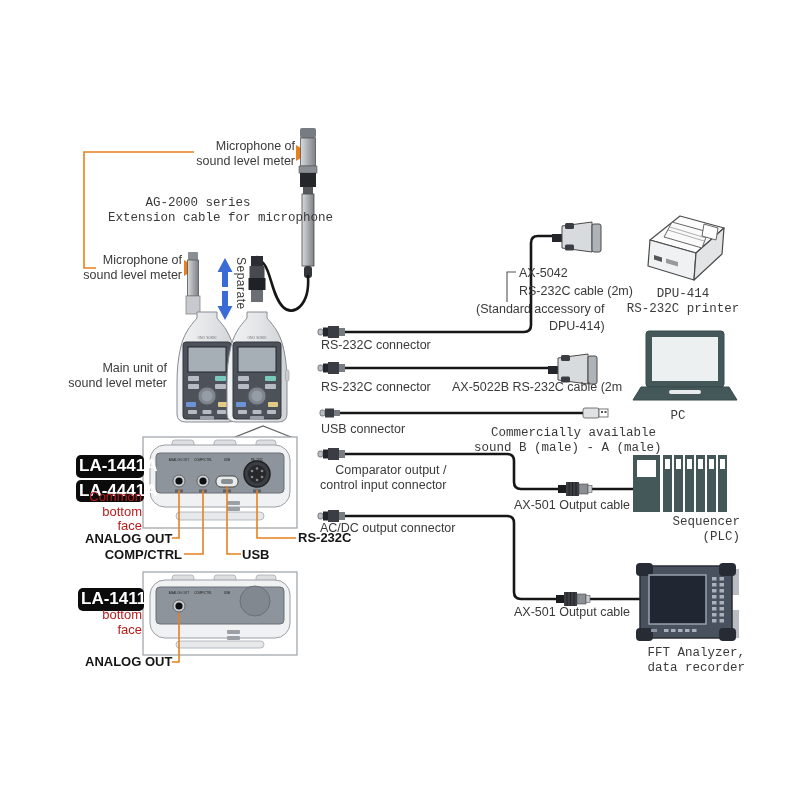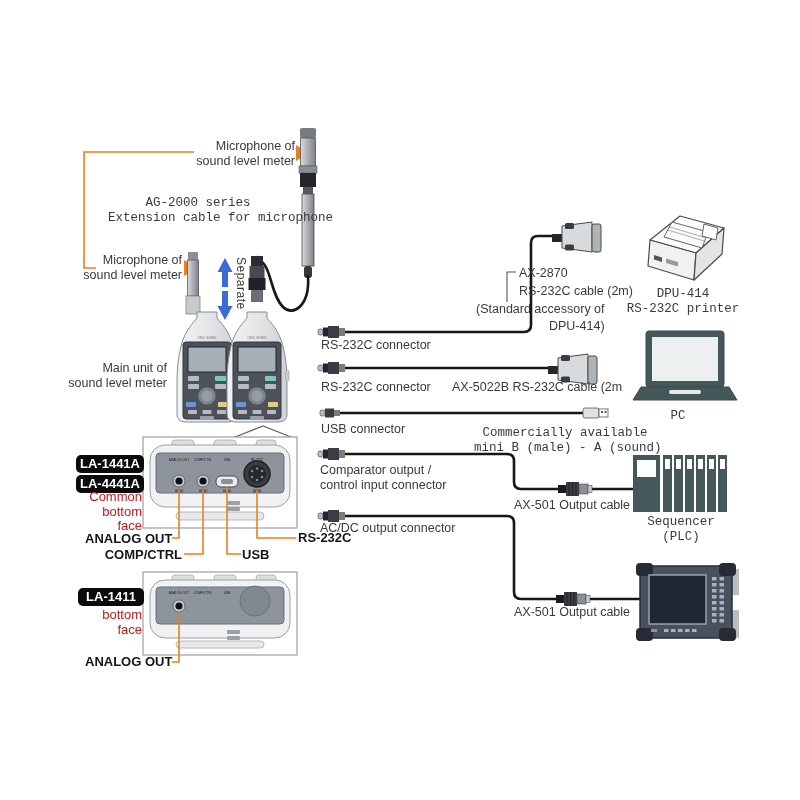--- a/index.html
+++ b/index.html
@@ -5,26 +5,26 @@
   html,body{margin:0;padding:0;background:#fff;}
   #canvas{position:relative;width:800px;height:800px;background:#fff;overflow:hidden;
           font-family:"Liberation Sans",sans-serif;color:#3a3a3a;}
   #art{position:absolute;left:0;top:0;}
   .lbl{position:absolute;font-size:12.5px;line-height:1.16;white-space:nowrap;}
   .lbl div{white-space:nowrap;}
   .ctr{text-align:center;font-family:Liberation Mono, monospace;}
   .rgt{text-align:right;}
   .bold{font-weight:bold;font-size:13px;color:#151515;}
   .gray{color:#b91c1c;font-size:13px;line-height:1.12;}
-  .modelbox{display:block;background:#0b0b0b;color:#fff;font-weight:bold;font-size:13px;
+  .modelbox{display:block;background:#0b0b0b;color:#fff;font-weight:bold;font-size:17px;
             text-align:center;border-radius:5px;padding:1px 3px 2px;margin-bottom:2px;}
   .vert{writing-mode:vertical-rl;font-size:12px;letter-spacing:0.5px;color:#3a3a3a;}
   .lh18 div{line-height:18px;}
   .lh17 div{line-height:17px;}
-  .lh14 div{line-height:14.5px;}
+  .lh14 div{line-height:14.5px;text-align:right;}
 </style>
 </head>
 <body>
 
 <div id="canvas">
 
 <svg id="art" width="800" height="800" viewBox="0 0 800 800">
   <defs>
     <linearGradient id="tubeGrad" x1="0" y1="0" x2="1" y2="0">
       <stop offset="0" stop-color="#d9dbdd"></stop>
@@ -324,48 +324,52 @@
   <span class="modelbox">LA-1411</span>
 </div>
 <div class="lbl rgt gray" style="left:70px;top:608px;width:72px;">
   <div>bottom</div>
       <div>face</div>
 </div>
 <div class="lbl rgt bold" style="left:85px;top:654px;width:86px;">ANALOG OUT</div>
 
 <div class="lbl" style="left:321px;top:338px;">RS-232C connector</div>
 <div class="lbl lh18" style="left:519px;top:264px;">
-  <div>AX-2870</div>
+  <div>AX-5042</div>
       <div>RS-232C cable (2m)</div>
 </div>
 <div class="lbl lh17" style="left:476px;top:301px;text-align:right;">
   <div>(Standard accessory of</div>
       <div>DPU-414)</div>
 </div>
 <div class="lbl ctr" style="left:618px;top:287px;width:130px;">
   <div>DPU-414</div>
       <div>RS-232C printer</div>
 </div>
 
 <div class="lbl" style="left:321px;top:380px;">RS-232C connector</div>
 <div class="lbl" style="left:452px;top:380px;">AX-5022B RS-232C cable (2m</div>
 <div class="lbl ctr" style="left:653px;top:409px;width:50px;">PC</div>
 
 <div class="lbl" style="left:321px;top:422px;">USB connector</div>
 <div class="lbl ctr lh14" style="left:474px;top:426px;width:182px;">
   <div>Commercially available</div>
-      <div>mini B (male) - A (sound)</div>
+      <div>sound B (male) - A (male)</div>
 </div>
 
 <div class="lbl lh14" style="left:320px;top:463px;">
   <div>Comparator output /</div>
       <div>control input connector</div>
 </div>
 <div class="lbl" style="left:514px;top:498px;">AX-501 Output cable</div>
 <div class="lbl ctr lh14" style="left:622px;top:515px;width:118px;">
   <div>Sequencer</div>
       <div>(PLC)</div>
 </div>
 
 <div class="lbl" style="left:320px;top:521px;">AC/DC output connector</div>
 <div class="lbl" style="left:514px;top:605px;">AX-501 Output cable</div>
+<div class="lbl ctr lh14" style="left:627px;top:646px;width:118px;">
+  <div>FFT Analyzer,</div>
+      <div>data recorder</div>
+</div>
 
 </div>
 
 </body></html>

